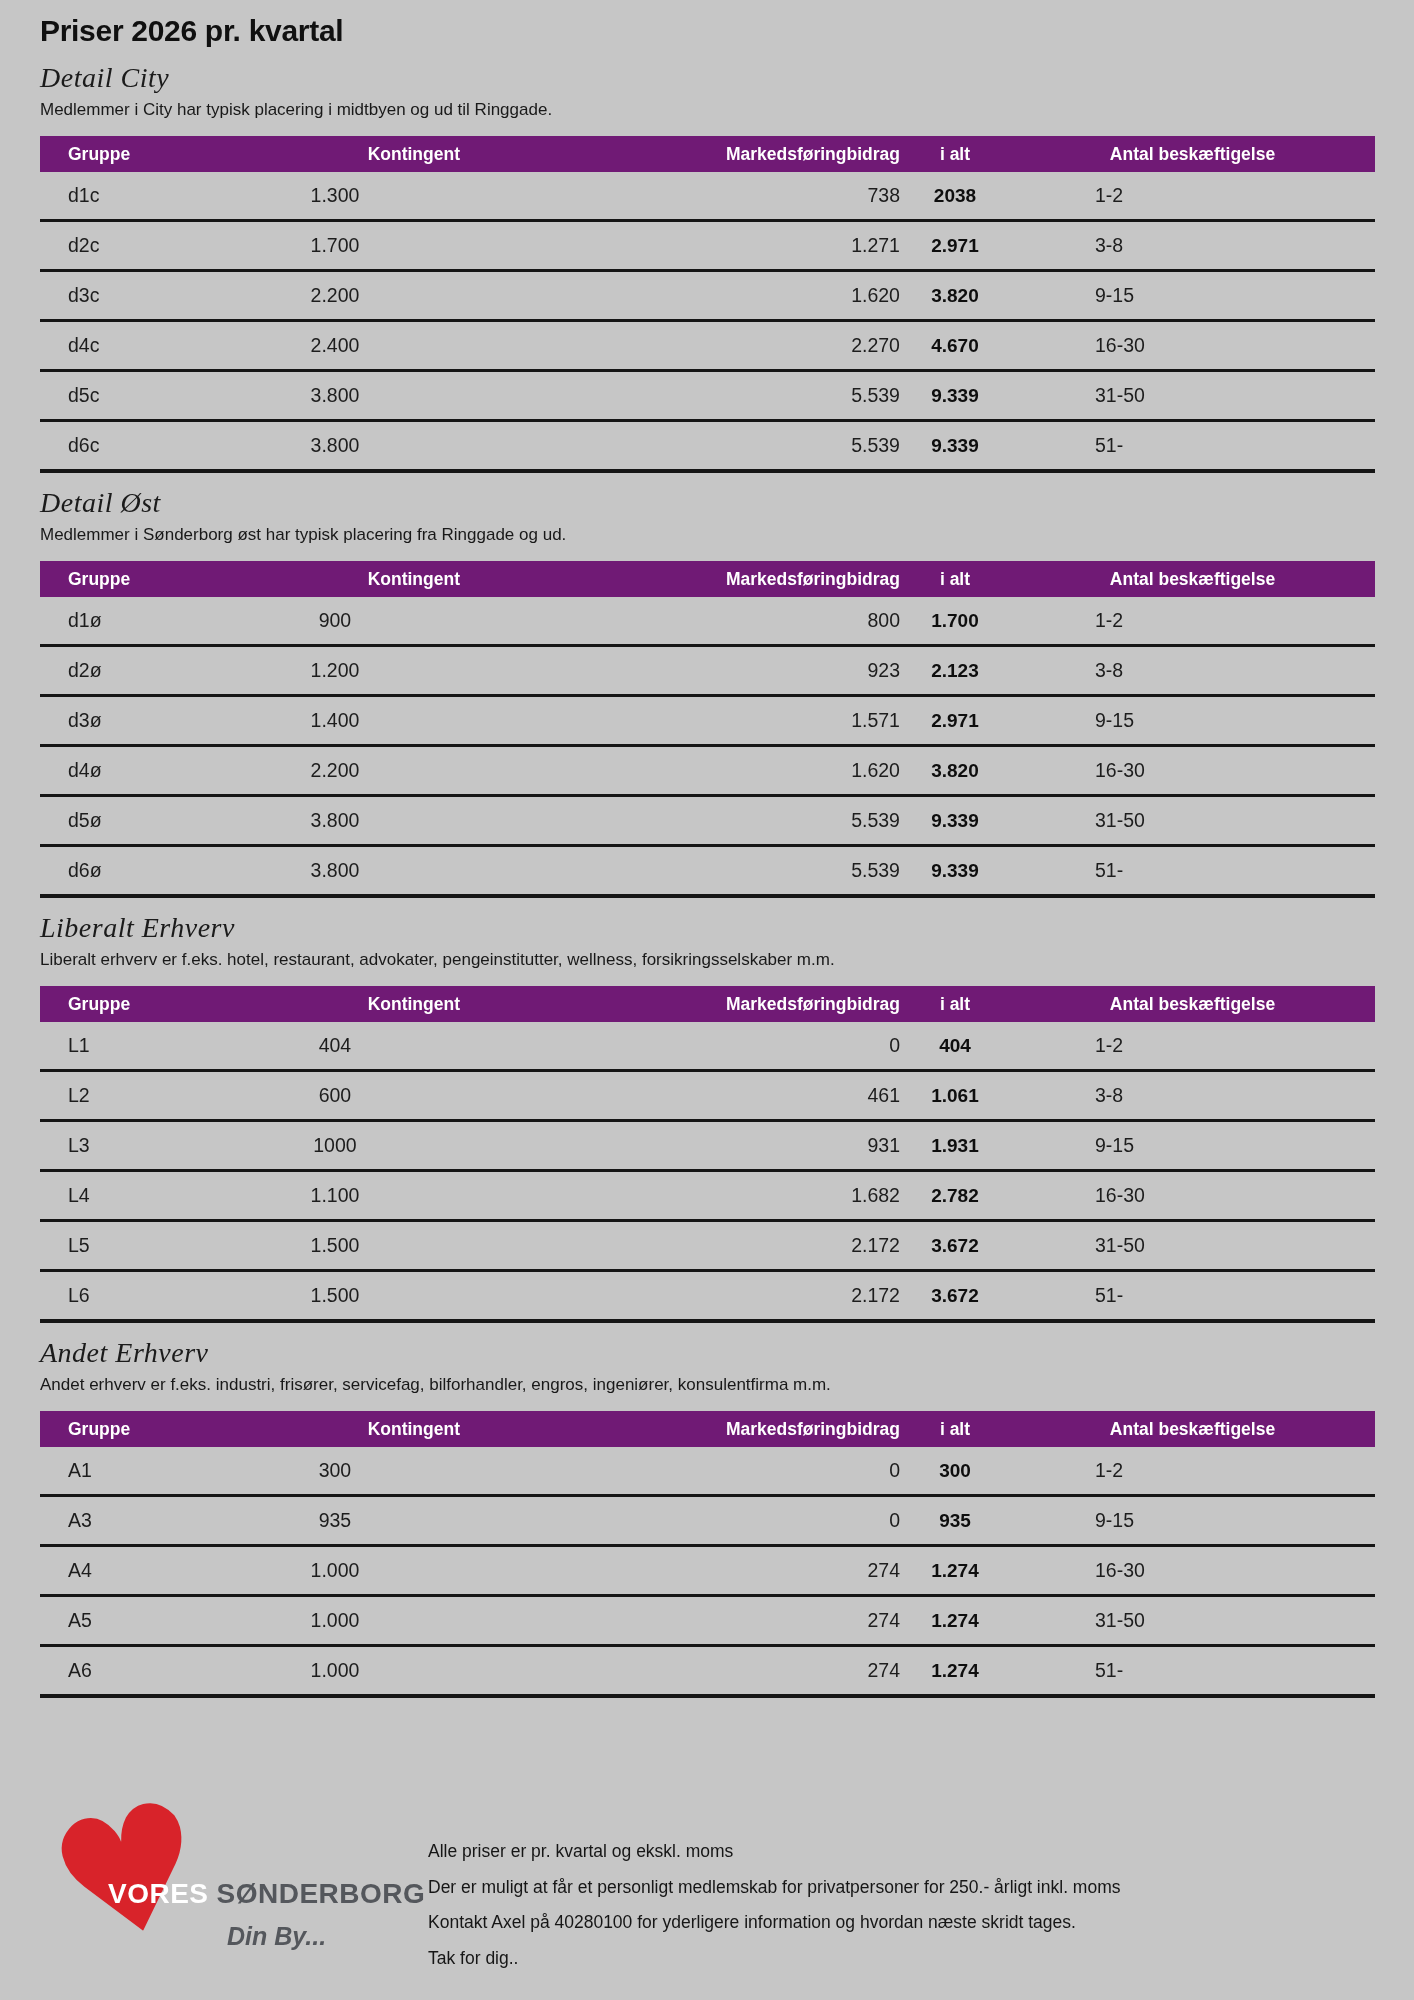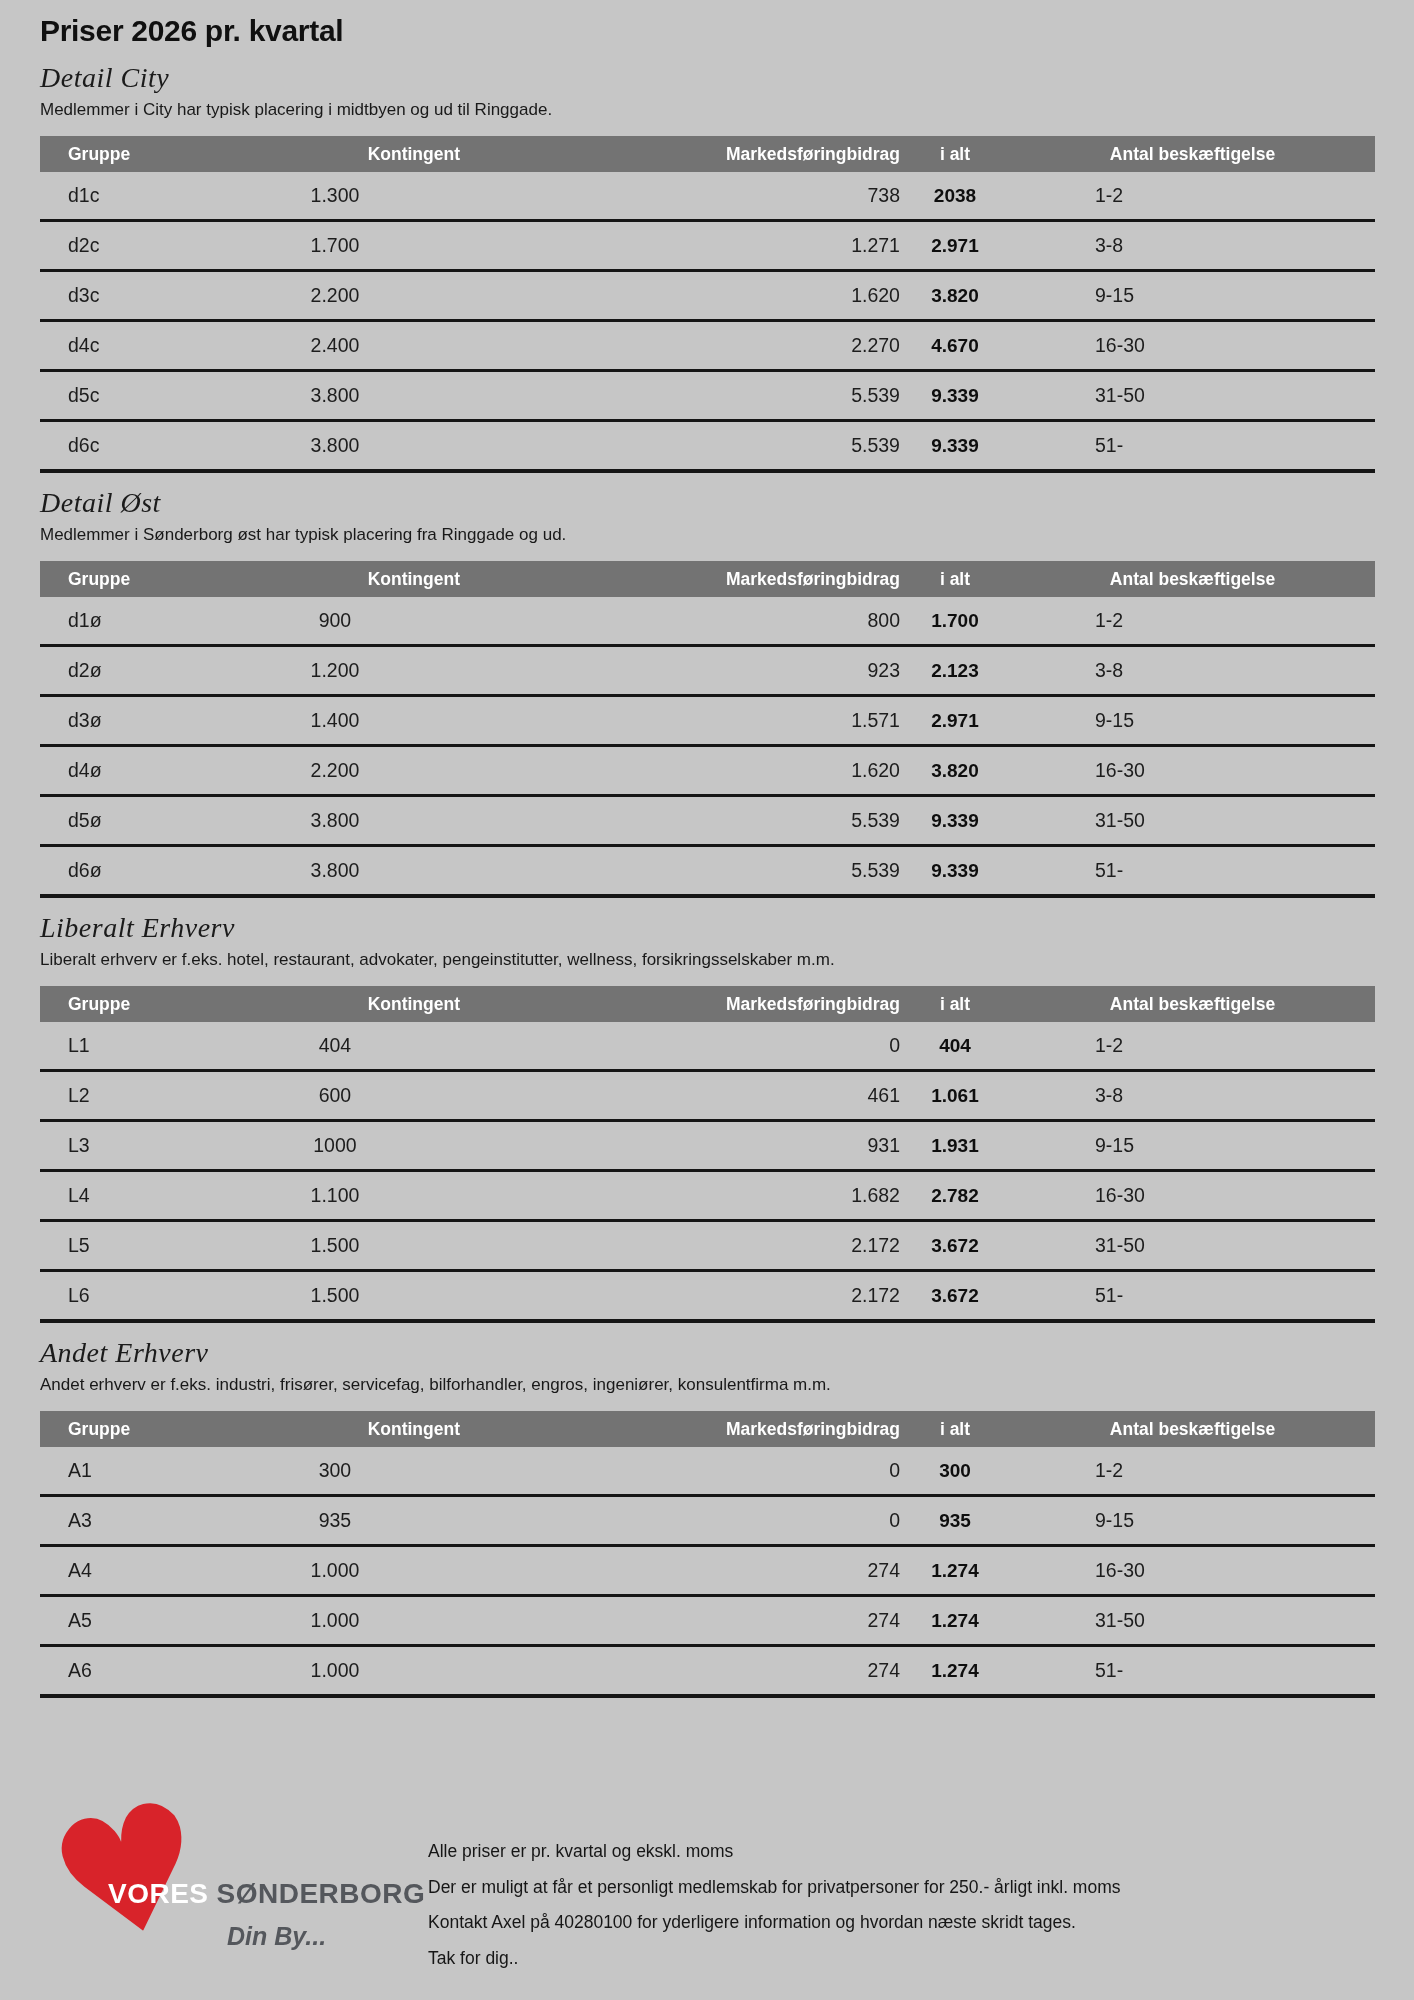--- a/index.html
+++ b/index.html
@@ -39,21 +39,21 @@
   }
   table.price-table{
     width:100%;
     border-collapse:collapse;
     table-layout:fixed;
     margin:14px 0 12px 0;
   }
   col.c1{width:12.73%;} col.c2{width:18.73%;} col.c3{width:32.96%;}
   col.c4{width:8.24%;}  col.c5{width:27.34%;}
   thead th{
-    background:#737373;
+    background:#701a75;
     color:#ffffff;
     font-weight:700;
     font-size:17.5px;
     height:36px;
     padding:0;
     text-align:center;
   }
   thead th.h-gruppe{text-align:left;padding-left:28px;}
   thead th.h-kontingent{text-align:right;padding-left:55px;}
   thead th.h-marked{text-align:right;padding-left:120px;}

